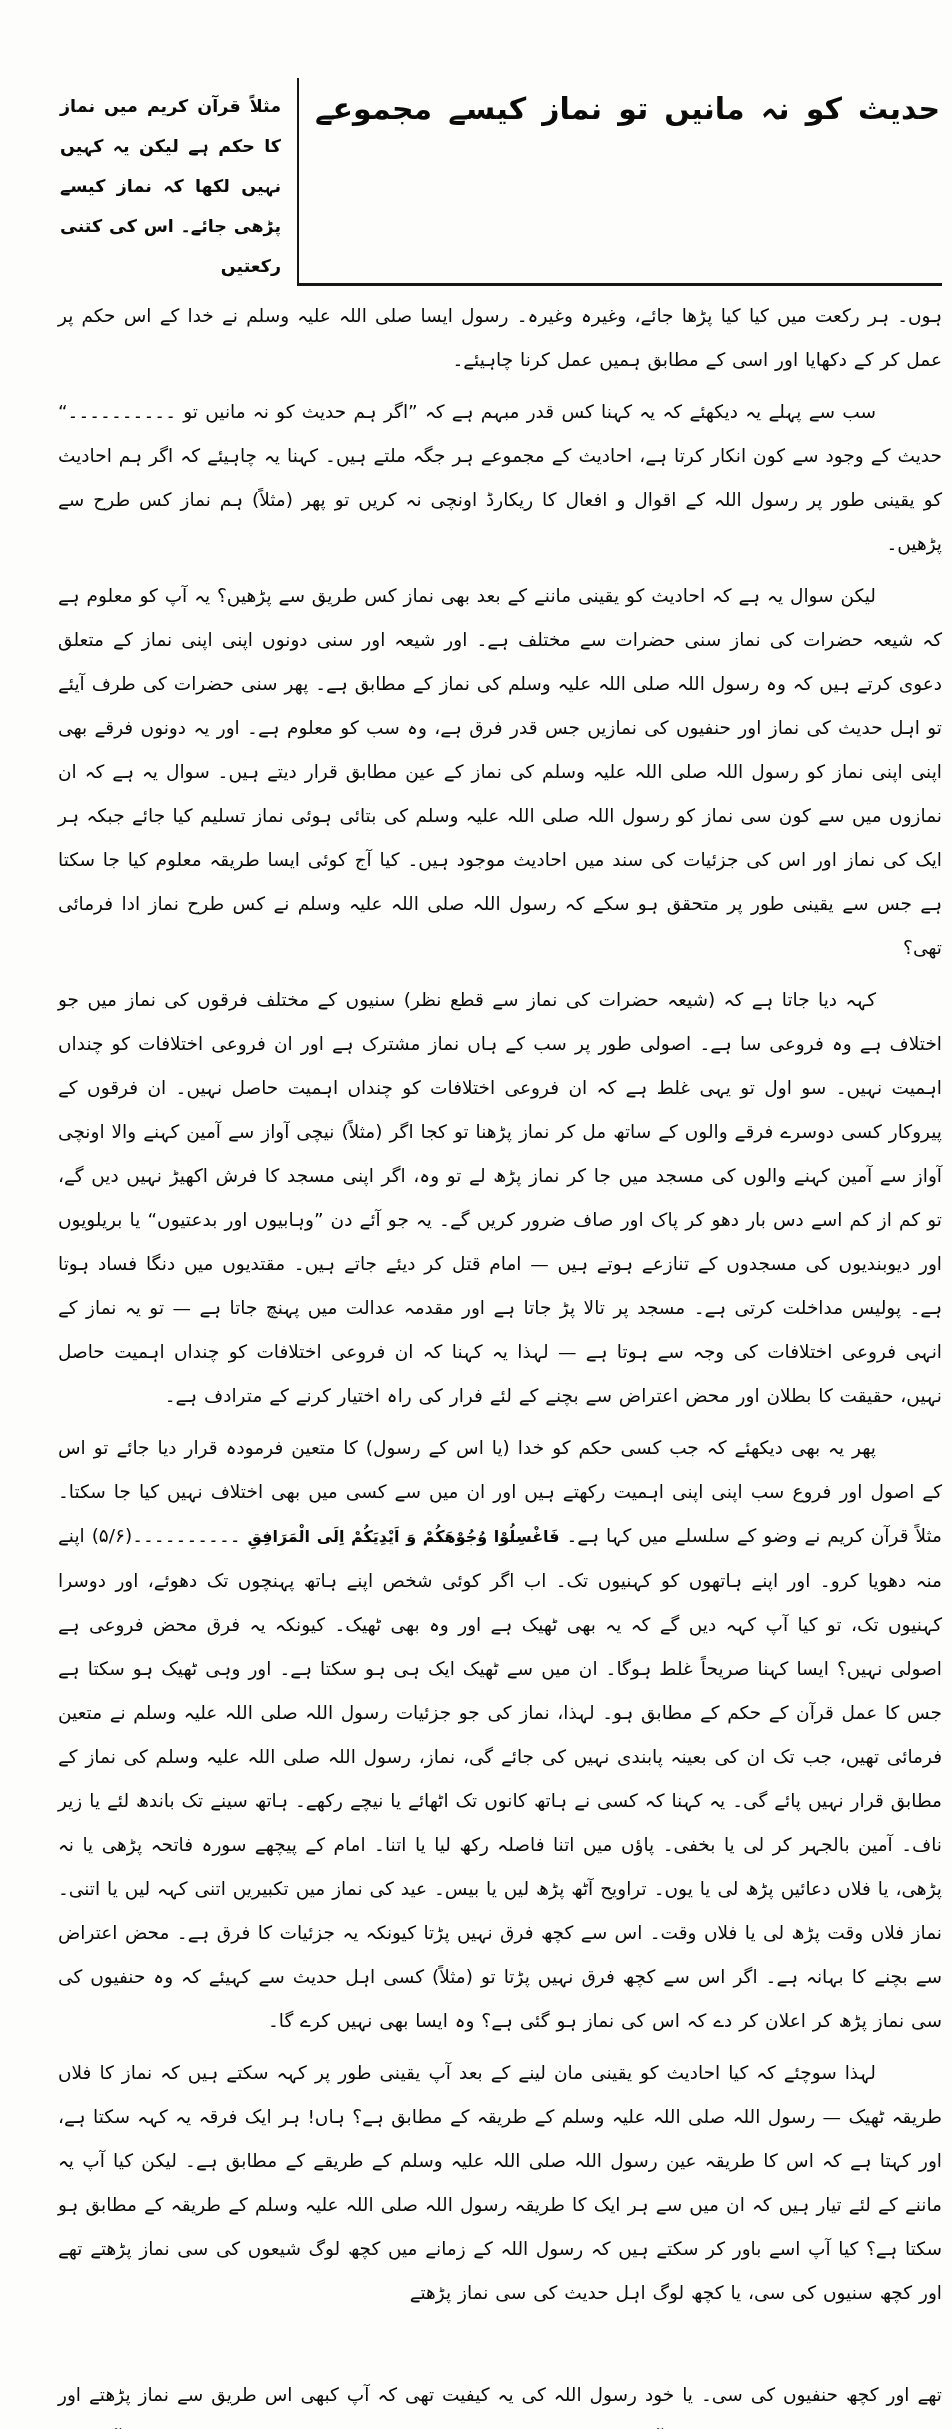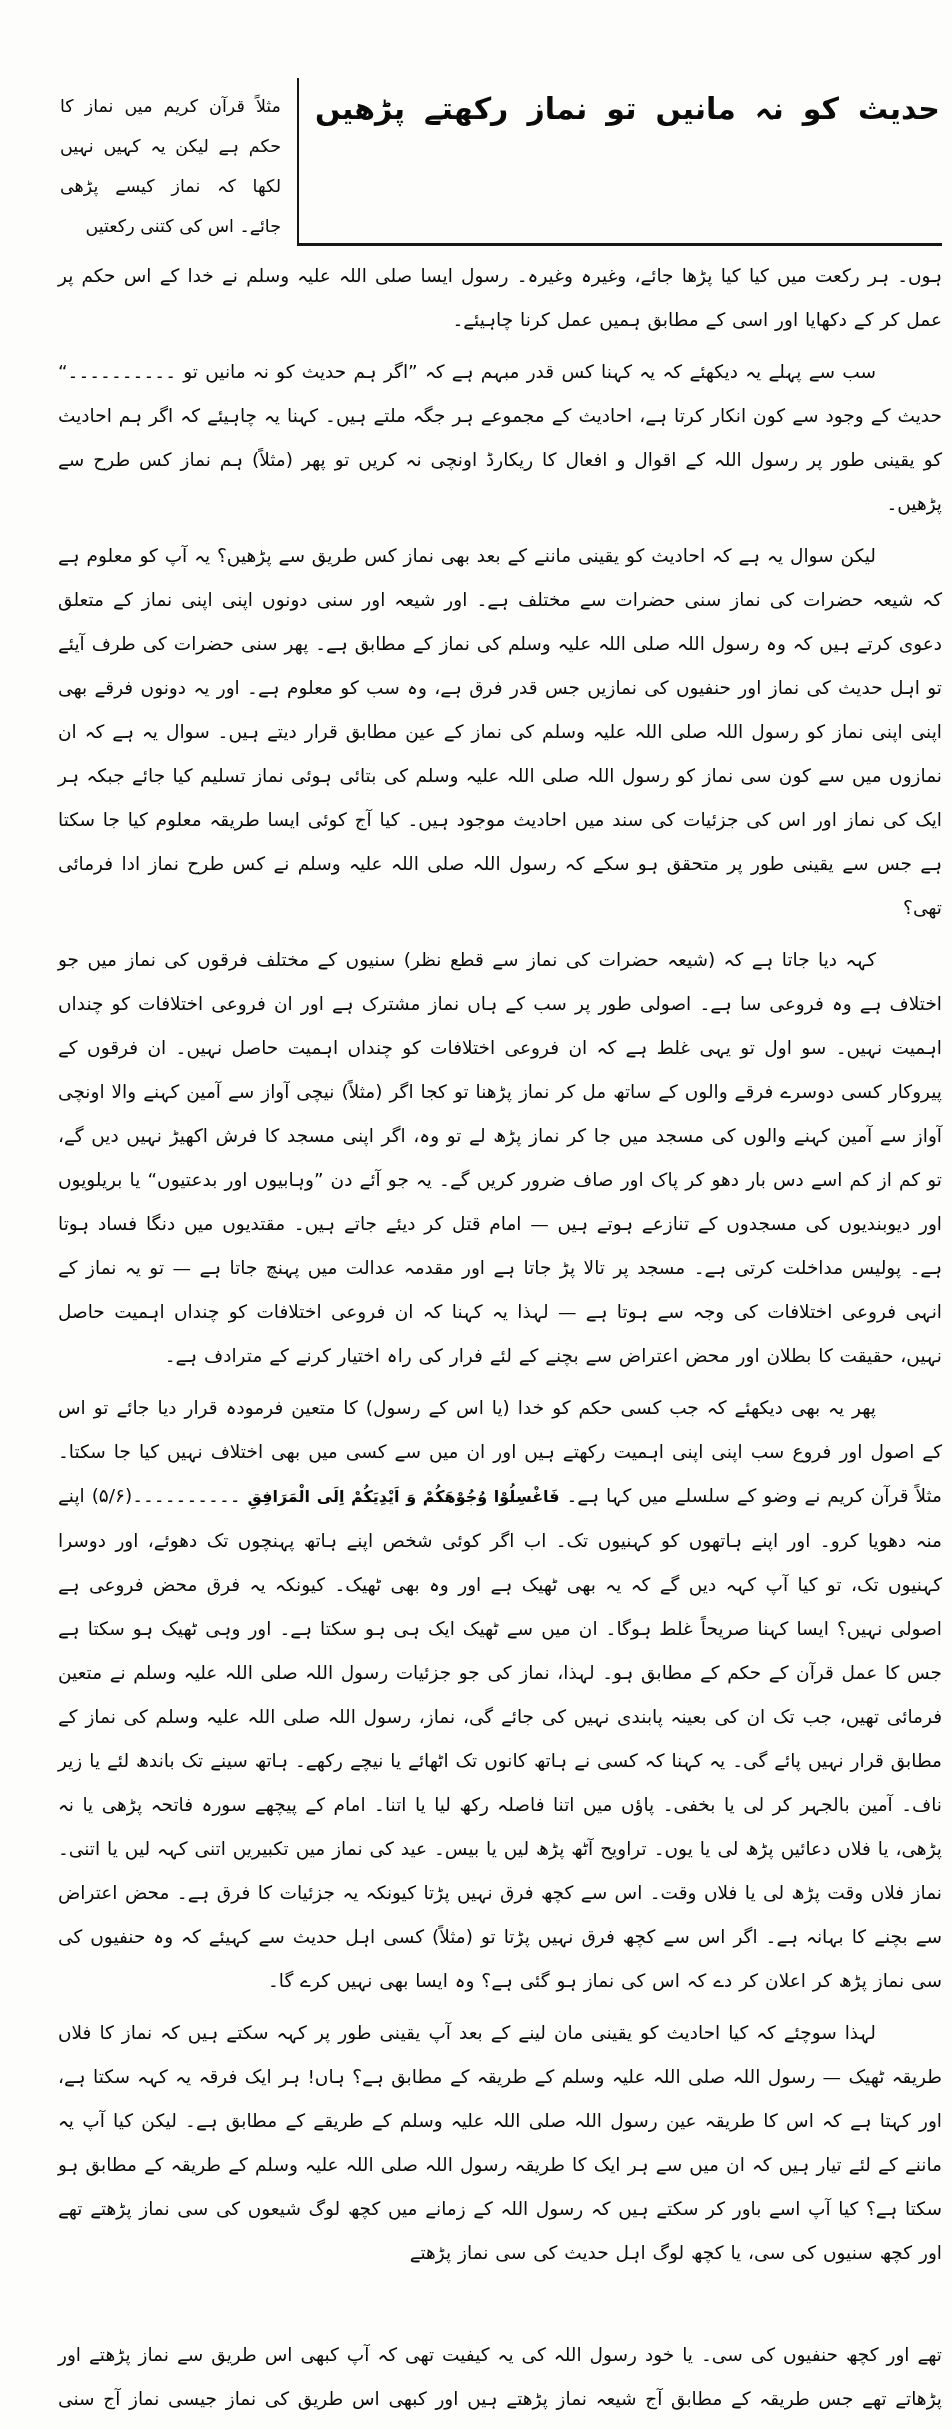--- a/index.html
+++ b/index.html
@@ -38,20 +38,21 @@
     border-left: 2px solid #161616;
     border-bottom: 3px solid #161616;
     padding: 12px 2px 14px 16px;
   }
   .lead {
     flex: 1 1 auto;
     font-size: 17.5px;
     line-height: 40px;
     text-align: justify;
     padding: 8px 16px 0 2px;
+    font-weight: bold;
   }
   
   .body-text p.para {
     margin: 8px 0;
     font-size: 18.5px;
     line-height: 44px;
     text-align: justify;
     word-spacing: 1px;
   }
   .body-text p.para.indent { text-indent: 66px; }
@@ -63,21 +64,21 @@
   .u {
     text-underline-offset: 4px;
   }
 </style>
 </head>
 <body>
 
 <div class="page">
 
   <header class="title-block">
-    <h1 class="title">حدیث کو نہ مانیں تو نماز رکھتے پڑھیں</h1>
+    <h1 class="title">حدیث کو نہ مانیں تو نماز کیسے مجموعے</h1>
     <div class="lead">مثلاً قرآن کریم میں نماز کا حکم ہے لیکن یہ کہیں نہیں لکھا کہ نماز کیسے پڑھی جائے۔ اس کی کتنی رکعتیں</div>
   </header>
 
   <main class="body-text">
 
   <p class="para"><span>ہوں۔ ہر رکعت میں کیا کیا پڑھا جائے، وغیرہ وغیرہ۔ رسول ایسا صلی اللہ علیہ وسلم نے خدا کے اس حکم پر عمل کر کے دکھایا اور اسی کے مطابق ہمیں عمل کرنا چاہیئے۔</span></p>
       <p class="para indent"><span>سب سے پہلے یہ دیکھئے کہ یہ کہنا کس قدر مبہم ہے کہ ”اگر ہم حدیث کو نہ مانیں تو ۔۔۔۔۔۔۔۔۔۔“ حدیث کے وجود سے کون انکار کرتا ہے، احادیث کے مجموعے ہر جگہ ملتے ہیں۔ کہنا یہ چاہیئے کہ اگر ہم احادیث کو یقینی طور پر رسول اللہ کے اقوال و افعال کا ریکارڈ اونچی نہ کریں تو پھر (مثلاً) ہم نماز کس طرح سے پڑھیں۔</span></p>
       <p class="para indent"><span>لیکن سوال یہ ہے کہ احادیث کو یقینی ماننے کے بعد بھی نماز کس طریق سے پڑھیں؟ یہ آپ کو معلوم ہے کہ شیعہ حضرات کی نماز سنی حضرات سے مختلف ہے۔ اور شیعہ اور سنی دونوں اپنی اپنی نماز کے متعلق </span><span class="u">دعوی</span><span> کرتے ہیں کہ وہ رسول اللہ صلی اللہ علیہ وسلم کی نماز کے مطابق ہے۔ پھر سنی حضرات کی طرف آیئے تو اہل حدیث کی نماز اور حنفیوں کی نمازیں جس قدر فرق ہے، وہ سب کو معلوم ہے۔ اور یہ دونوں فرقے بھی اپنی اپنی نماز کو رسول اللہ صلی اللہ علیہ وسلم کی نماز کے عین مطابق قرار دیتے ہیں۔ سوال یہ ہے کہ ان نمازوں میں سے کون سی نماز کو رسول اللہ صلی اللہ علیہ وسلم کی بتائی ہوئی نماز تسلیم کیا جائے جبکہ ہر ایک کی نماز اور اس کی جزئیات کی سند میں احادیث موجود ہیں۔ کیا آج کوئی ایسا طریقہ معلوم کیا جا سکتا ہے جس سے یقینی طور پر متحقق ہو سکے کہ رسول اللہ صلی اللہ علیہ وسلم نے کس طرح نماز ادا فرمائی تھی؟</span></p>
       <p class="para indent"><span>کہہ دیا جاتا ہے کہ (شیعہ حضرات کی نماز سے قطع نظر) سنیوں کے مختلف فرقوں کی نماز میں جو اختلاف ہے وہ فروعی سا ہے۔ اصولی طور پر سب کے ہاں نماز مشترک ہے اور ان فروعی اختلافات کو چنداں اہمیت نہیں۔ سو اول تو یہی غلط ہے کہ ان فروعی اختلافات کو چنداں اہمیت حاصل نہیں۔ ان فرقوں کے پیروکار کسی دوسرے فرقے والوں کے ساتھ مل کر نماز پڑھنا تو کجا اگر (مثلاً) نیچی آواز سے آمین کہنے والا اونچی آواز سے آمین کہنے والوں کی مسجد میں جا کر نماز پڑھ لے تو وہ، اگر اپنی مسجد کا فرش اکھیڑ نہیں دیں گے، تو کم از کم اسے دس بار دھو کر پاک اور صاف ضرور کریں گے۔ یہ جو آئے دن ”وہابیوں اور بدعتیوں“ یا بریلویوں اور دیوبندیوں کی مسجدوں کے تنازعے ہوتے ہیں — امام قتل کر دیئے جاتے ہیں۔ مقتدیوں میں دنگا فساد ہوتا ہے۔ پولیس مداخلت کرتی ہے۔ مسجد پر تالا پڑ جاتا ہے اور مقدمہ عدالت میں پہنچ جاتا ہے — تو یہ نماز کے انہی فروعی اختلافات کی وجہ سے ہوتا ہے — لہذا یہ کہنا کہ ان فروعی اختلافات کو چنداں اہمیت حاصل نہیں، حقیقت کا بطلان اور محض اعتراض سے بچنے کے لئے فرار کی راہ اختیار کرنے کے مترادف ہے۔</span></p>
       <p class="para indent"><span>پھر یہ بھی دیکھئے کہ جب کسی حکم کو خدا (یا اس کے رسول) کا متعین فرمودہ قرار دیا جائے تو اس کے اصول اور فروع سب اپنی اپنی اہمیت رکھتے ہیں اور ان میں سے کسی میں بھی اختلاف نہیں کیا جا سکتا۔ مثلاً قرآن کریم نے وضو کے سلسلے میں کہا ہے۔ </span><span class="verse">فَاغْسِلُوْا وُجُوْهَكُمْ وَ اَيْدِيَكُمْ اِلَى الْمَرَافِقِ</span><span> ۔۔۔۔۔۔۔۔۔۔(۵/۶) اپنے منہ دھویا کرو۔ اور اپنے ہاتھوں کو کہنیوں تک۔ اب اگر کوئی شخص اپنے ہاتھ پہنچوں تک دھوئے، اور دوسرا کہنیوں تک، تو کیا آپ کہہ دیں گے کہ یہ بھی ٹھیک ہے اور وہ بھی ٹھیک۔ کیونکہ یہ فرق محض فروعی ہے اصولی نہیں؟ ایسا کہنا صریحاً غلط ہوگا۔ ان میں سے ٹھیک ایک ہی ہو سکتا ہے۔ اور وہی ٹھیک ہو سکتا ہے جس کا عمل قرآن کے حکم کے مطابق ہو۔ لہذا، نماز کی جو جزئیات رسول اللہ صلی اللہ علیہ وسلم نے متعین فرمائی تھیں، جب تک ان کی بعینہ پابندی نہیں کی جائے گی، نماز، رسول اللہ صلی اللہ علیہ وسلم کی نماز کے مطابق قرار نہیں پائے گی۔ یہ کہنا کہ کسی نے ہاتھ کانوں تک اٹھائے یا نیچے رکھے۔ ہاتھ سینے تک باندھ لئے یا زیر ناف۔ آمین بالجہر کر لی یا بخفی۔ پاؤں میں اتنا فاصلہ رکھ لیا یا اتنا۔ امام کے پیچھے سورہ فاتحہ پڑھی یا نہ پڑھی، یا فلاں دعائیں پڑھ لی یا یوں۔ تراویح آٹھ پڑھ لیں یا بیس۔ عید کی نماز میں تکبیریں اتنی کہہ لیں یا اتنی۔ نماز فلاں وقت پڑھ لی یا فلاں وقت۔ اس سے کچھ فرق نہیں پڑتا کیونکہ یہ جزئیات کا فرق ہے۔ محض اعتراض سے بچنے کا بہانہ ہے۔ اگر اس سے کچھ فرق نہیں پڑتا تو (مثلاً) کسی اہل حدیث سے کہیئے کہ وہ حنفیوں کی سی نماز پڑھ کر اعلان کر دے کہ اس کی نماز ہو گئی ہے؟ وہ ایسا بھی نہیں کرے گا۔</span></p>

